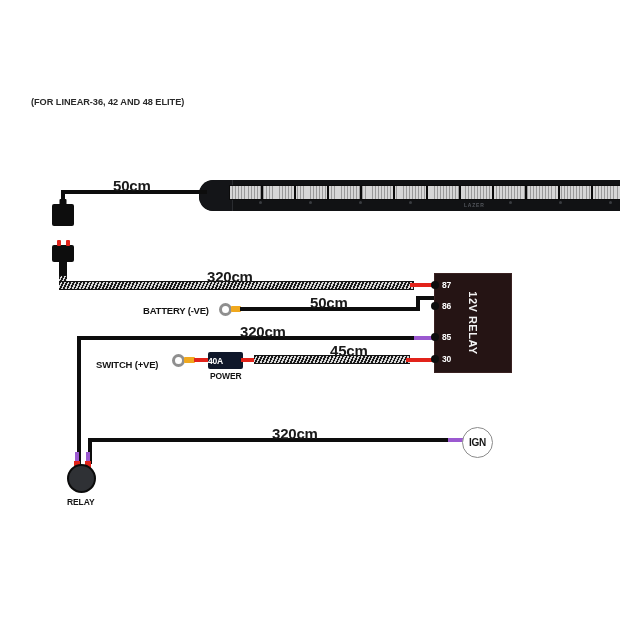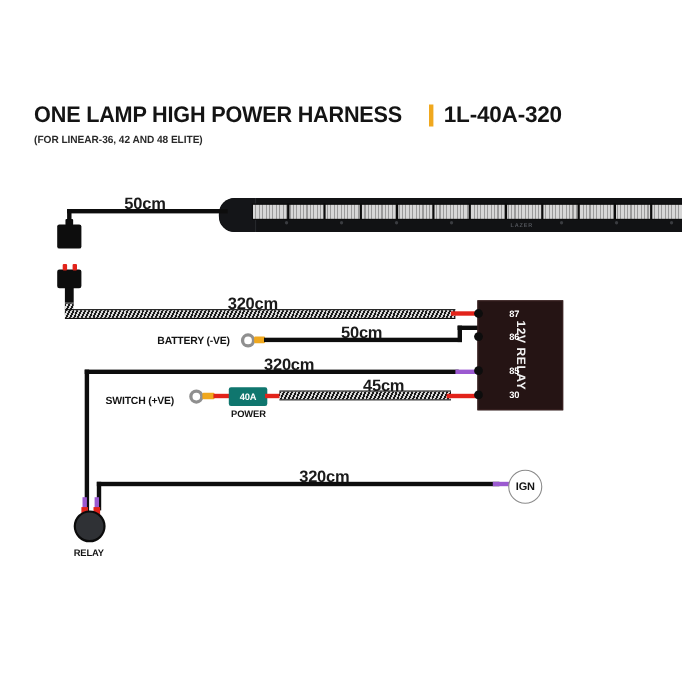--- a/index.html
+++ b/index.html
@@ -227,21 +227,20 @@
     color: #f2f2f2;
     white-space: nowrap;
   }
   .relay-term {
     position: absolute;
     left: 7px;
     font-size: 8.5px;
     font-weight: bold;
     color: #ffffff;
     letter-spacing: -0.2px;
-    margin-left: 21px;
   }
   .relay-pin {
     position: absolute;
     left: -4px;
     width: 8px;
     height: 8px;
     background: #0d0d0d;
     border-radius: 50%;
   }
 
@@ -262,25 +261,25 @@
     border-radius: 1px;
   }
 
   
   .fuse-body {
     position: absolute;
     left: 208px;
     top: 352px;
     width: 35px;
     height: 17px;
-    background: #0f766e;
+    background: #0f172a;
     border-radius: 2px;
     display: flex;
     align-items: center;
-    justify-content: center;
+    justify-content: flex-start;
   }
   .fuse-rating {
     font-size: 8.5px;
     font-weight: bold;
     color: #ffffff;
     letter-spacing: -0.2px;
   }
   .fuse-caption {
     position: absolute;
     left: 210px;
@@ -333,25 +332,20 @@
     color: #141414;
     letter-spacing: -0.1px;
   }
 </style>
 </head>
 <body>
 
 <div class="page">
 
   <div class="header">
-    <div class="title-row">
-      <span class="title-main">ONE LAMP HIGH POWER HARNESS</span>
-      <span class="title-sep"></span>
-      <span class="title-code">1L-40A-320</span>
-    </div>
     <div class="subtitle">(FOR LINEAR-36, 42 AND 48 ELITE)</div>
   </div>
 
   <div class="lamp-bar">
     <div class="lamp-body"></div>
     <div class="lamp-nose"></div>
     <div class="lamp-lens"></div>
     <div class="lamp-seg" style="left:62px;"></div>
     <div class="lamp-seg" style="left:95px;"></div>
     <div class="lamp-seg" style="left:128px;"></div>

